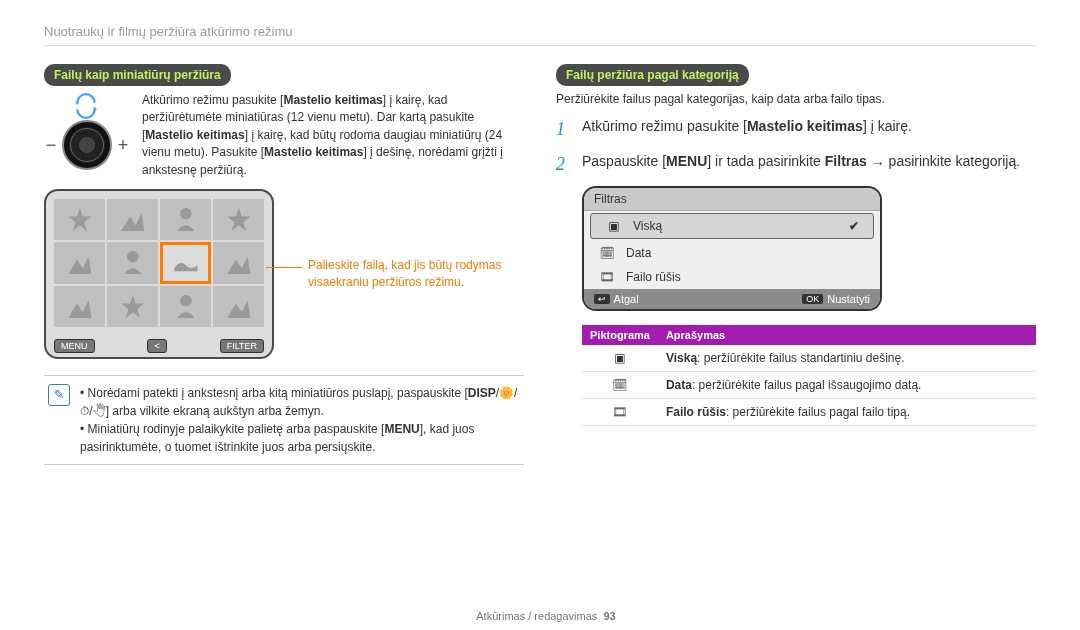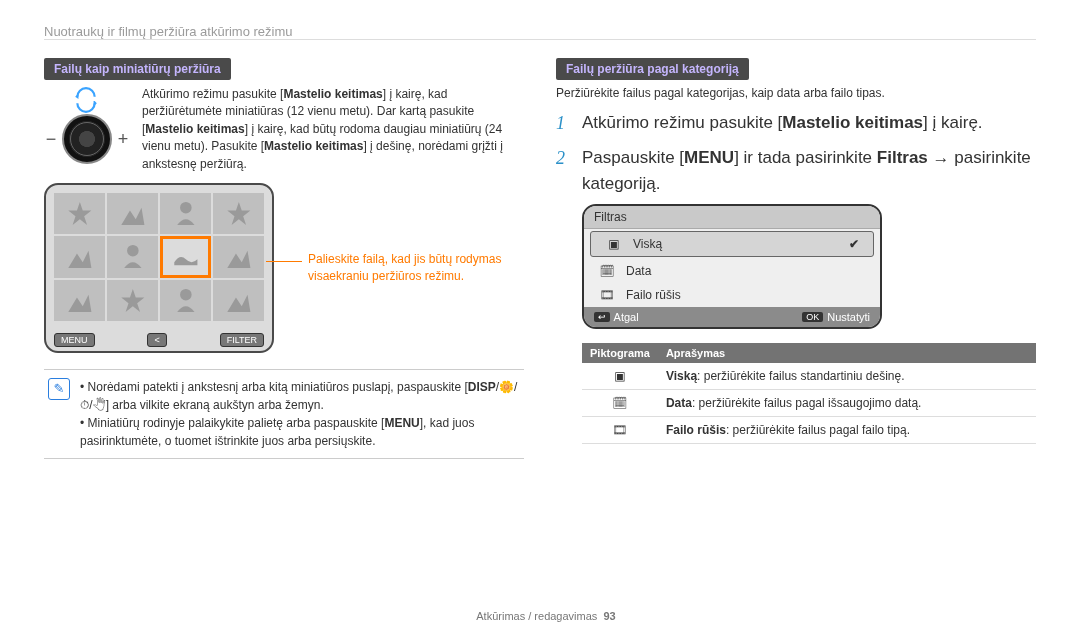--- a/index.html
+++ b/index.html
@@ -11,31 +11,32 @@
     width: 1080px;
     height: 630px;
     padding: 24px 44px 12px 44px;
     position: relative;
   }
   .page-header {
     color: #9b9b9b;
     font-size: 13px;
     margin-bottom: 18px;
     border-bottom: 1px solid #ddd;
+    padding-bottom: 6px;
   }
   .cols { display: flex; gap: 32px; }
   .col { flex: 1; }
   .section-header {
     display: inline-block;
     background: #4a4a4a;
-    color: #c4b5fd;
+    color: #bef264;
     font-size: 12px;
     font-weight: bold;
     padding: 4px 10px;
-    border-radius: 2px;
+    border-radius: 10px;
     margin-bottom: 6px;
   }
   .intro { margin-bottom: 10px; }
   .lens-block { display: flex; gap: 12px; align-items: flex-start; margin-bottom: 10px; }
   .arrows {
     width: 28px; height: 28px;
     display: flex; flex-direction: column; gap: 2px;
     color: #3aa3ff;
   }
   .arrows svg { width: 26px; height: 14px; }
@@ -73,37 +74,37 @@
     border-top:1px solid #ccc; border-bottom:1px solid #ccc; padding:8px 4px;
   }
   .note-icon{
     width:22px; height:22px; border:1px solid #2a7edf; color:#2a7edf; border-radius:3px;
     display:flex; align-items:center; justify-content:center; font-size:13px;
   }
   .note ul { list-style:none; flex:1; line-height:1.5; }
   .note li::before{ content:"• "; }
   .step { display:flex; gap:10px; margin:8px 0; line-height:1.5;}
   .step-num { color:#2a90c8; font-size:18px; font-style:italic; font-family: Georgia, serif; width:16px;}
-  .step-body { flex:1; font-size:17px; }
+  .step-body { flex:1; font-size:14px; }
   .bullet { padding-left:20px; margin:4px 0 10px 26px; line-height:1.5;}
   .bullet::before{ content:"• "; margin-left:-14px;}
   .menu-dev {
     width:300px; background:#efefef; border:2px solid #333; border-radius:14px;
     margin-left:26px; overflow:hidden;
   }
   .menu-title{ background:#c9c9c9; padding:4px 10px; font-size:12px; border-bottom:1px solid #aaa;}
   .menu-item{ display:flex; align-items:center; gap:10px; padding:5px 14px; font-size:12px;}
   .menu-item.sel{ background:#d5d5d5; border:1px solid #666; margin:2px 6px; border-radius:3px;}
   .mi-icon{ width:18px; display:flex; justify-content:center; font-size:12px;}
   .mi-check{ margin-left:auto; font-weight:bold;}
   .menu-foot{ background:#8b8b8b; color:#fff; display:flex; justify-content:space-between; padding:4px 10px; font-size:11px;}
   .menu-foot span{ display:flex; align-items:center; gap:4px;}
   .mf-btn{ background:#333; border-radius:2px; padding:0 4px; font-size:9px;}
   table.desc { width:100%; border-collapse:collapse; margin-top:14px; margin-left:26px; width:calc(100% - 26px);}
-  table.desc th{ background:#737373; color:#fff; font-size:11px; text-align:left; padding:4px 8px;}
+  table.desc th{ background:#a21caf; color:#fff; font-size:11px; text-align:left; padding:4px 8px;}
   table.desc td{ padding:6px 8px; vertical-align:top; border-bottom:1px solid #ddd;}
   table.desc td.ic{ width:36px; text-align:center;}
   .inline-btn{ display:inline-block; border:1px solid #666; border-radius:2px; padding:0 4px; font-size:9px; background:#ddd; vertical-align:middle;}
   .footer{ position:absolute; bottom:8px; width:100%; left:6px; text-align:center; font-size:11px; color:#777;}
   b { font-weight:bold;text-align:right; }
 </style>
 </head>
 <body>
 
 <div class="page-header">Nuotraukų ir filmų peržiūra atkūrimo režimu</div>

